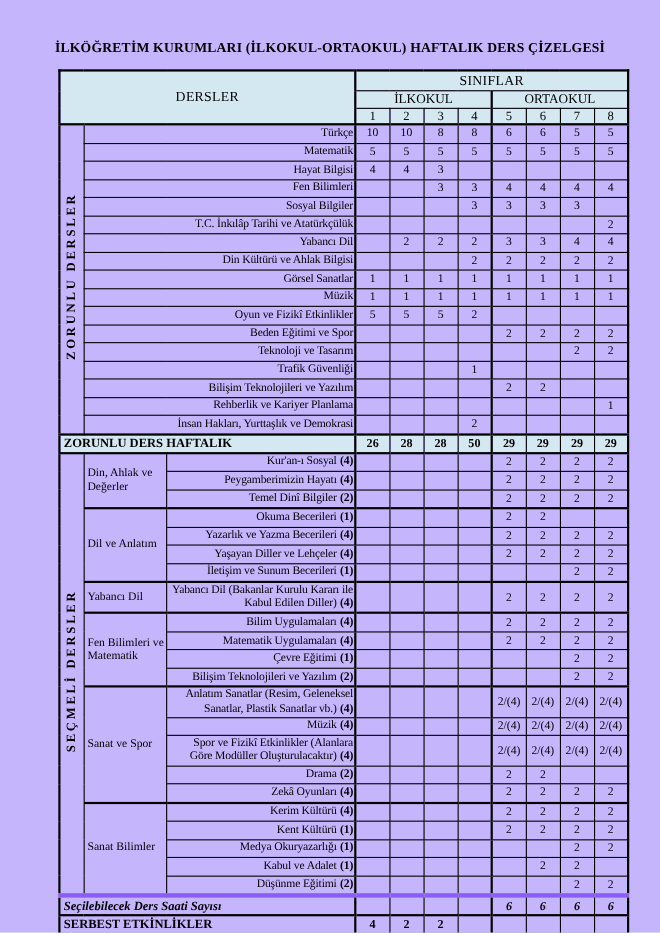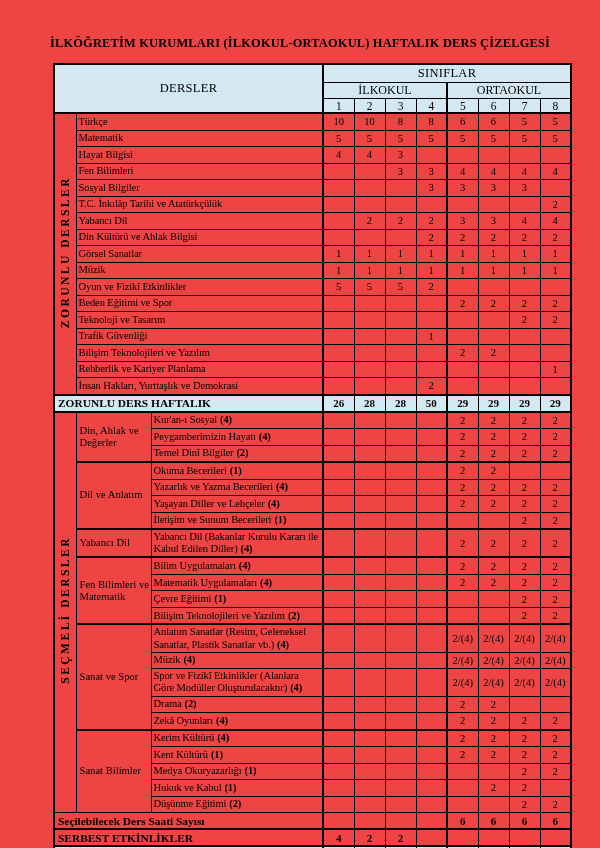--- a/index.html
+++ b/index.html
@@ -1,43 +1,43 @@
 <!DOCTYPE html>
 <html><head>
 <meta charset="utf-8">
 <style>
   html,body { margin:0; padding:0; background:#ffffff; }
   body { width:600px; height:848px; font-family:"Liberation Serif", serif; color:#000; }
-  .page { position:relative; width:600px; height:848px; background:#ef4444; overflow:hidden; }
+  .page { position:relative; width:600px; height:848px; background:#c4b5fd; overflow:hidden; }
   .title { position:absolute; top:36px; left:0; width:600px; text-align:center;
            font-weight:bold; font-size:12.4px; letter-spacing:0.2px; }
   table.schedule { position:absolute; left:53px; top:63px; border-collapse:collapse;
            table-layout:fixed; border:2px solid #000; }
   th, td { border:1px solid #000; padding:0; overflow:hidden; }
   thead th { background:#d4e8f1; font-weight:normal; text-align:center; vertical-align:middle; }
   th.h1 { height:17px; font-size:12.5px; letter-spacing:0.3px; }
   th.h2 { height:15px; font-size:12px; }
   th.h3 { height:13px; font-size:11.5px; }
   thead tr:last-child th { border-bottom:2px solid #000; }
-  td.course { text-align:left; padding:1px 1px 1px 2px; font-size:10.6px;
+  td.course { text-align:right; padding:1px 1px 1px 2px; font-size:10.6px;
               letter-spacing:-0.15px; line-height:1.15; vertical-align:middle; }
   td.group { text-align:left; padding:1px 1px 1px 3px; font-size:10.6px;
              line-height:1.15; vertical-align:middle; }
   td.val { text-align:center; font-size:10.6px; vertical-align:middle; }
   .paren { font-weight:bold; margin-left:3px; }
   tr.single td { height:13.5px; }
   td.section-cell { text-align:center; vertical-align:middle; }
   .vtext { writing-mode:vertical-rl; transform:rotate(180deg); font-weight:bold;
            font-size:11.5px; letter-spacing:2.5px; white-space:nowrap; display:inline-block; }
   tr.total-row td { background:#d4e8f1; font-weight:bold; border-top:2px solid #000;
            border-bottom:2px solid #000; height:15px; }
   tr.total-row td.lbl, tr.footer-row td.lbl, tr.subtotal-row td.lbl
          { text-align:left; padding-left:3px; font-size:11.4px; }
   tr.total-row td.val, tr.footer-row td.val, tr.subtotal-row td.val { font-size:11px; font-weight:bold; }
-  tr.subtotal-row td { font-weight:bold; border-top:1px solid #8b5cf6; height:15px; }
+  tr.subtotal-row td { font-weight:bold; border-top:4px solid #8b5cf6; height:15px;font-style:italic; }
   tr.footer-row td { font-weight:bold; border-top:2px solid #000; height:15px; }
   .tl { border-left:2px solid #000 !important; }
   tr.gs td { border-top:2px solid #000; }
   tr.first-body td, tr.first-body td.section-cell { border-top:2px solid #000; }
 </style>
 </head>
 <body>
 
 <div class="page">
   <div class="title">İLKÖĞRETİM KURUMLARI (İLKOKUL-ORTAOKUL) HAFTALIK DERS ÇİZELGESİ</div>
@@ -509,21 +509,21 @@
           <td class="val tl"></td>
           <td class="val"></td>
           <td class="val"></td>
           <td class="val"></td>
           <td class="val tl"></td>
           <td class="val"></td>
           <td class="val">2</td>
           <td class="val">2</td>
         </tr>
         <tr class="single">
-          <td class="course"><span>Hukuk ve Kabul</span><span class="paren">(1)</span></td>
+          <td class="course"><span>Kabul ve Adalet</span><span class="paren">(1)</span></td>
           <td class="val tl"></td>
           <td class="val"></td>
           <td class="val"></td>
           <td class="val"></td>
           <td class="val tl"></td>
           <td class="val">2</td>
           <td class="val">2</td>
           <td class="val"></td>
         </tr>
         <tr class="single">

